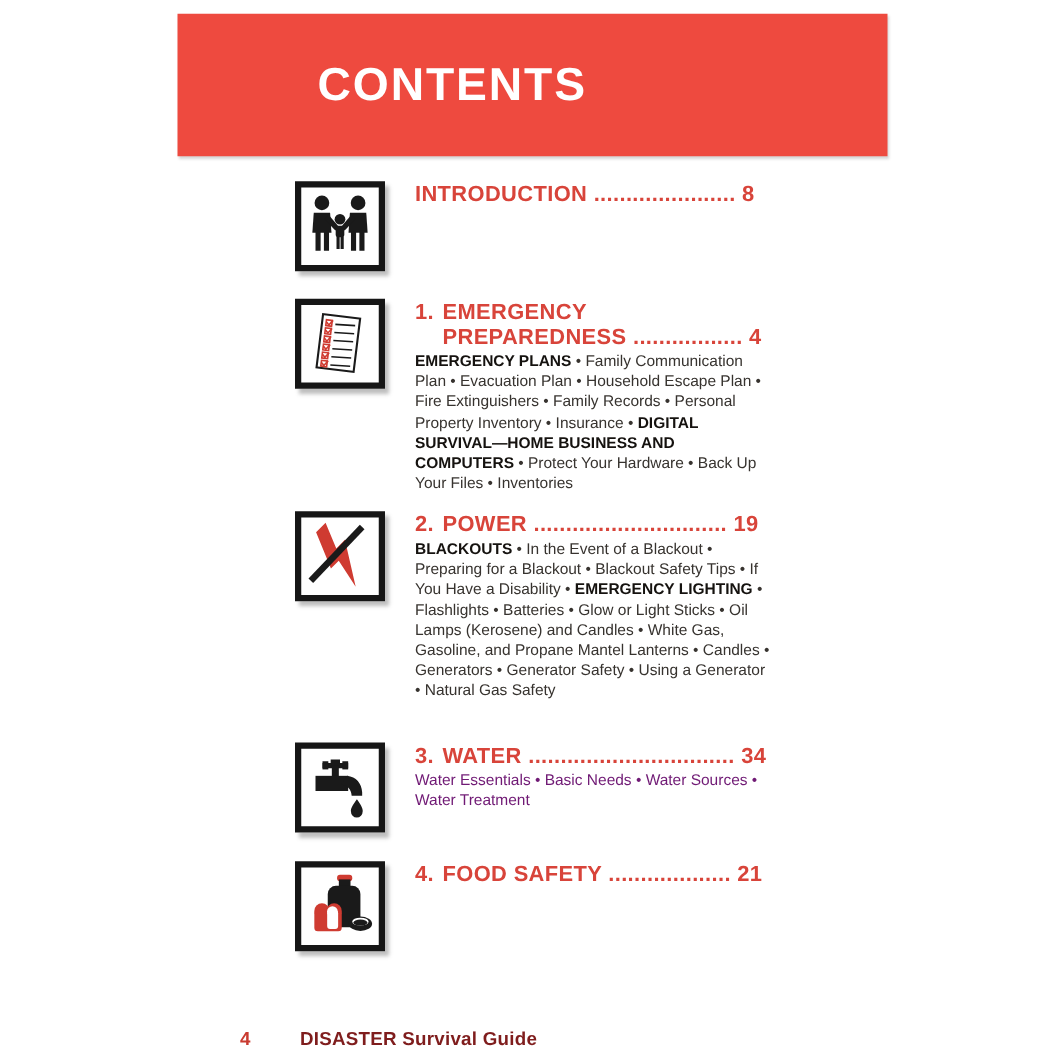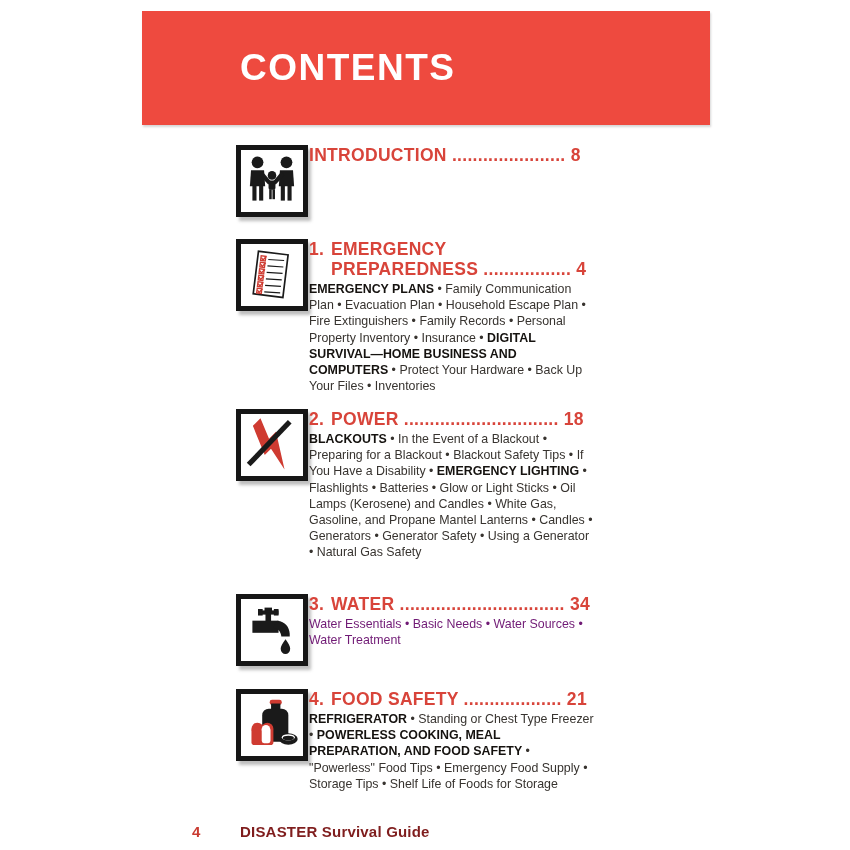--- a/index.html
+++ b/index.html
@@ -6,25 +6,25 @@
   body{
     width:850px;height:850px;position:relative;background:#ffffff;
     font-family:"Liberation Sans", sans-serif;overflow:hidden;
   }
   .page{position:absolute;inset:0;background:#fff;}
   .banner{
     position:absolute;left:142px;top:11px;width:568px;height:114px;
     background:#ee4a3f;box-shadow:1px 2px 2px rgba(90,90,90,.25);
   }
   .banner-title{
-    position:absolute;left:98px;top:36px;color:#ffffff;
+    position:absolute;left:112px;top:36px;color:#ffffff;
     font-size:37px;font-weight:900;letter-spacing:1.5px;
   }
   .toc-list{position:absolute;inset:0;}
-  .toc-row{position:absolute;left:236px;display:flex;gap:1px;}
+  .toc-row{position:absolute;left:236px;display:flex;gap:24px;}
   .toc-row:nth-child(1){top:145px;}
   .toc-row:nth-child(2){top:239px;}
   .toc-row:nth-child(3){top:409px;}
   .toc-row:nth-child(4){top:594px;}
   .toc-row:nth-child(5){top:689px;}
   .icon-box{
     flex:0 0 auto;width:62px;height:62px;border:5px solid #161616;background:#fff;
     box-shadow:3px 4px 3px rgba(110,110,110,.45);
     display:flex;align-items:center;justify-content:center;
   }
@@ -121,21 +121,21 @@
       <div class="toc-row">
         <div class="icon-box">
           <svg viewBox="0 0 60 60">
     <path d="M30 1 L17 32 L26.5 32 L21 58 L43 23 L32.5 23 L41.5 1 Z" fill="#cf3b31" transform="rotate(-45 30 30)"></path>
     <line x1="49" y1="5" x2="5" y2="51" stroke="#1a1a1a" stroke-width="5.5"></line>
   </svg>
         </div>
         <div class="entry">
           <div class="heading" style="color: rgb(216, 68, 58);">
             <span class="num">2.</span>
-            <span class="title">POWER .............................. <span>18</span></span>
+            <span class="title">POWER .............................. <span>19</span></span>
           </div>
           <div class="body" style="color: rgb(55, 51, 47);"><b>BLACKOUTS</b><span> • In the Event of a Blackout • Preparing for a Blackout • Blackout Safety Tips • If You Have a Disability • </span><b>EMERGENCY LIGHTING</b><span> • Flashlights • Batteries • Glow or Light Sticks • Oil Lamps (Kerosene) and Candles • White Gas, Gasoline, and Propane Mantel Lanterns • Candles • Generators • Generator Safety • Using a Generator • Natural Gas Safety</span></div>
         </div>
       </div>
       <div class="toc-row">
         <div class="icon-box">
           <svg viewBox="0 0 60 60">
     <rect x="22" y="6" width="8" height="5" fill="#1a1a1a"></rect>
     <rect x="15" y="9" width="22" height="4.5" fill="#1a1a1a"></rect>
     <rect x="15" y="7.5" width="5" height="7" fill="#1a1a1a"></rect>
@@ -168,21 +168,20 @@
     <ellipse cx="47.5" cy="45" rx="10" ry="6.2" fill="#1a1a1a"></ellipse>
     <ellipse cx="47.5" cy="43.2" rx="7" ry="3.4" fill="#fff"></ellipse>
     <ellipse cx="47.5" cy="44" rx="6" ry="2.6" fill="#1a1a1a"></ellipse>
   </svg>
         </div>
         <div class="entry">
           <div class="heading" style="color: rgb(216, 68, 58);">
             <span class="num">4.</span>
             <span class="title">FOOD SAFETY ................... <span> 21</span></span>
           </div>
-          <div class="body" style="color: rgb(55, 51, 47);"><b>REFRIGERATOR</b><span> • Standing or Chest Type Freezer • </span><b>POWERLESS COOKING, MEAL PREPARATION, AND FOOD SAFETY</b><span> • "Powerless" Food Tips • Emergency Food Supply • Storage Tips • Shelf Life of Foods for Storage</span></div>
         </div>
       </div>
     </div>
 
   <div class="footer-num">4</div>
   <div class="footer-title">DISASTER Survival Guide</div>
 
 </div>
 
 </body></html>

